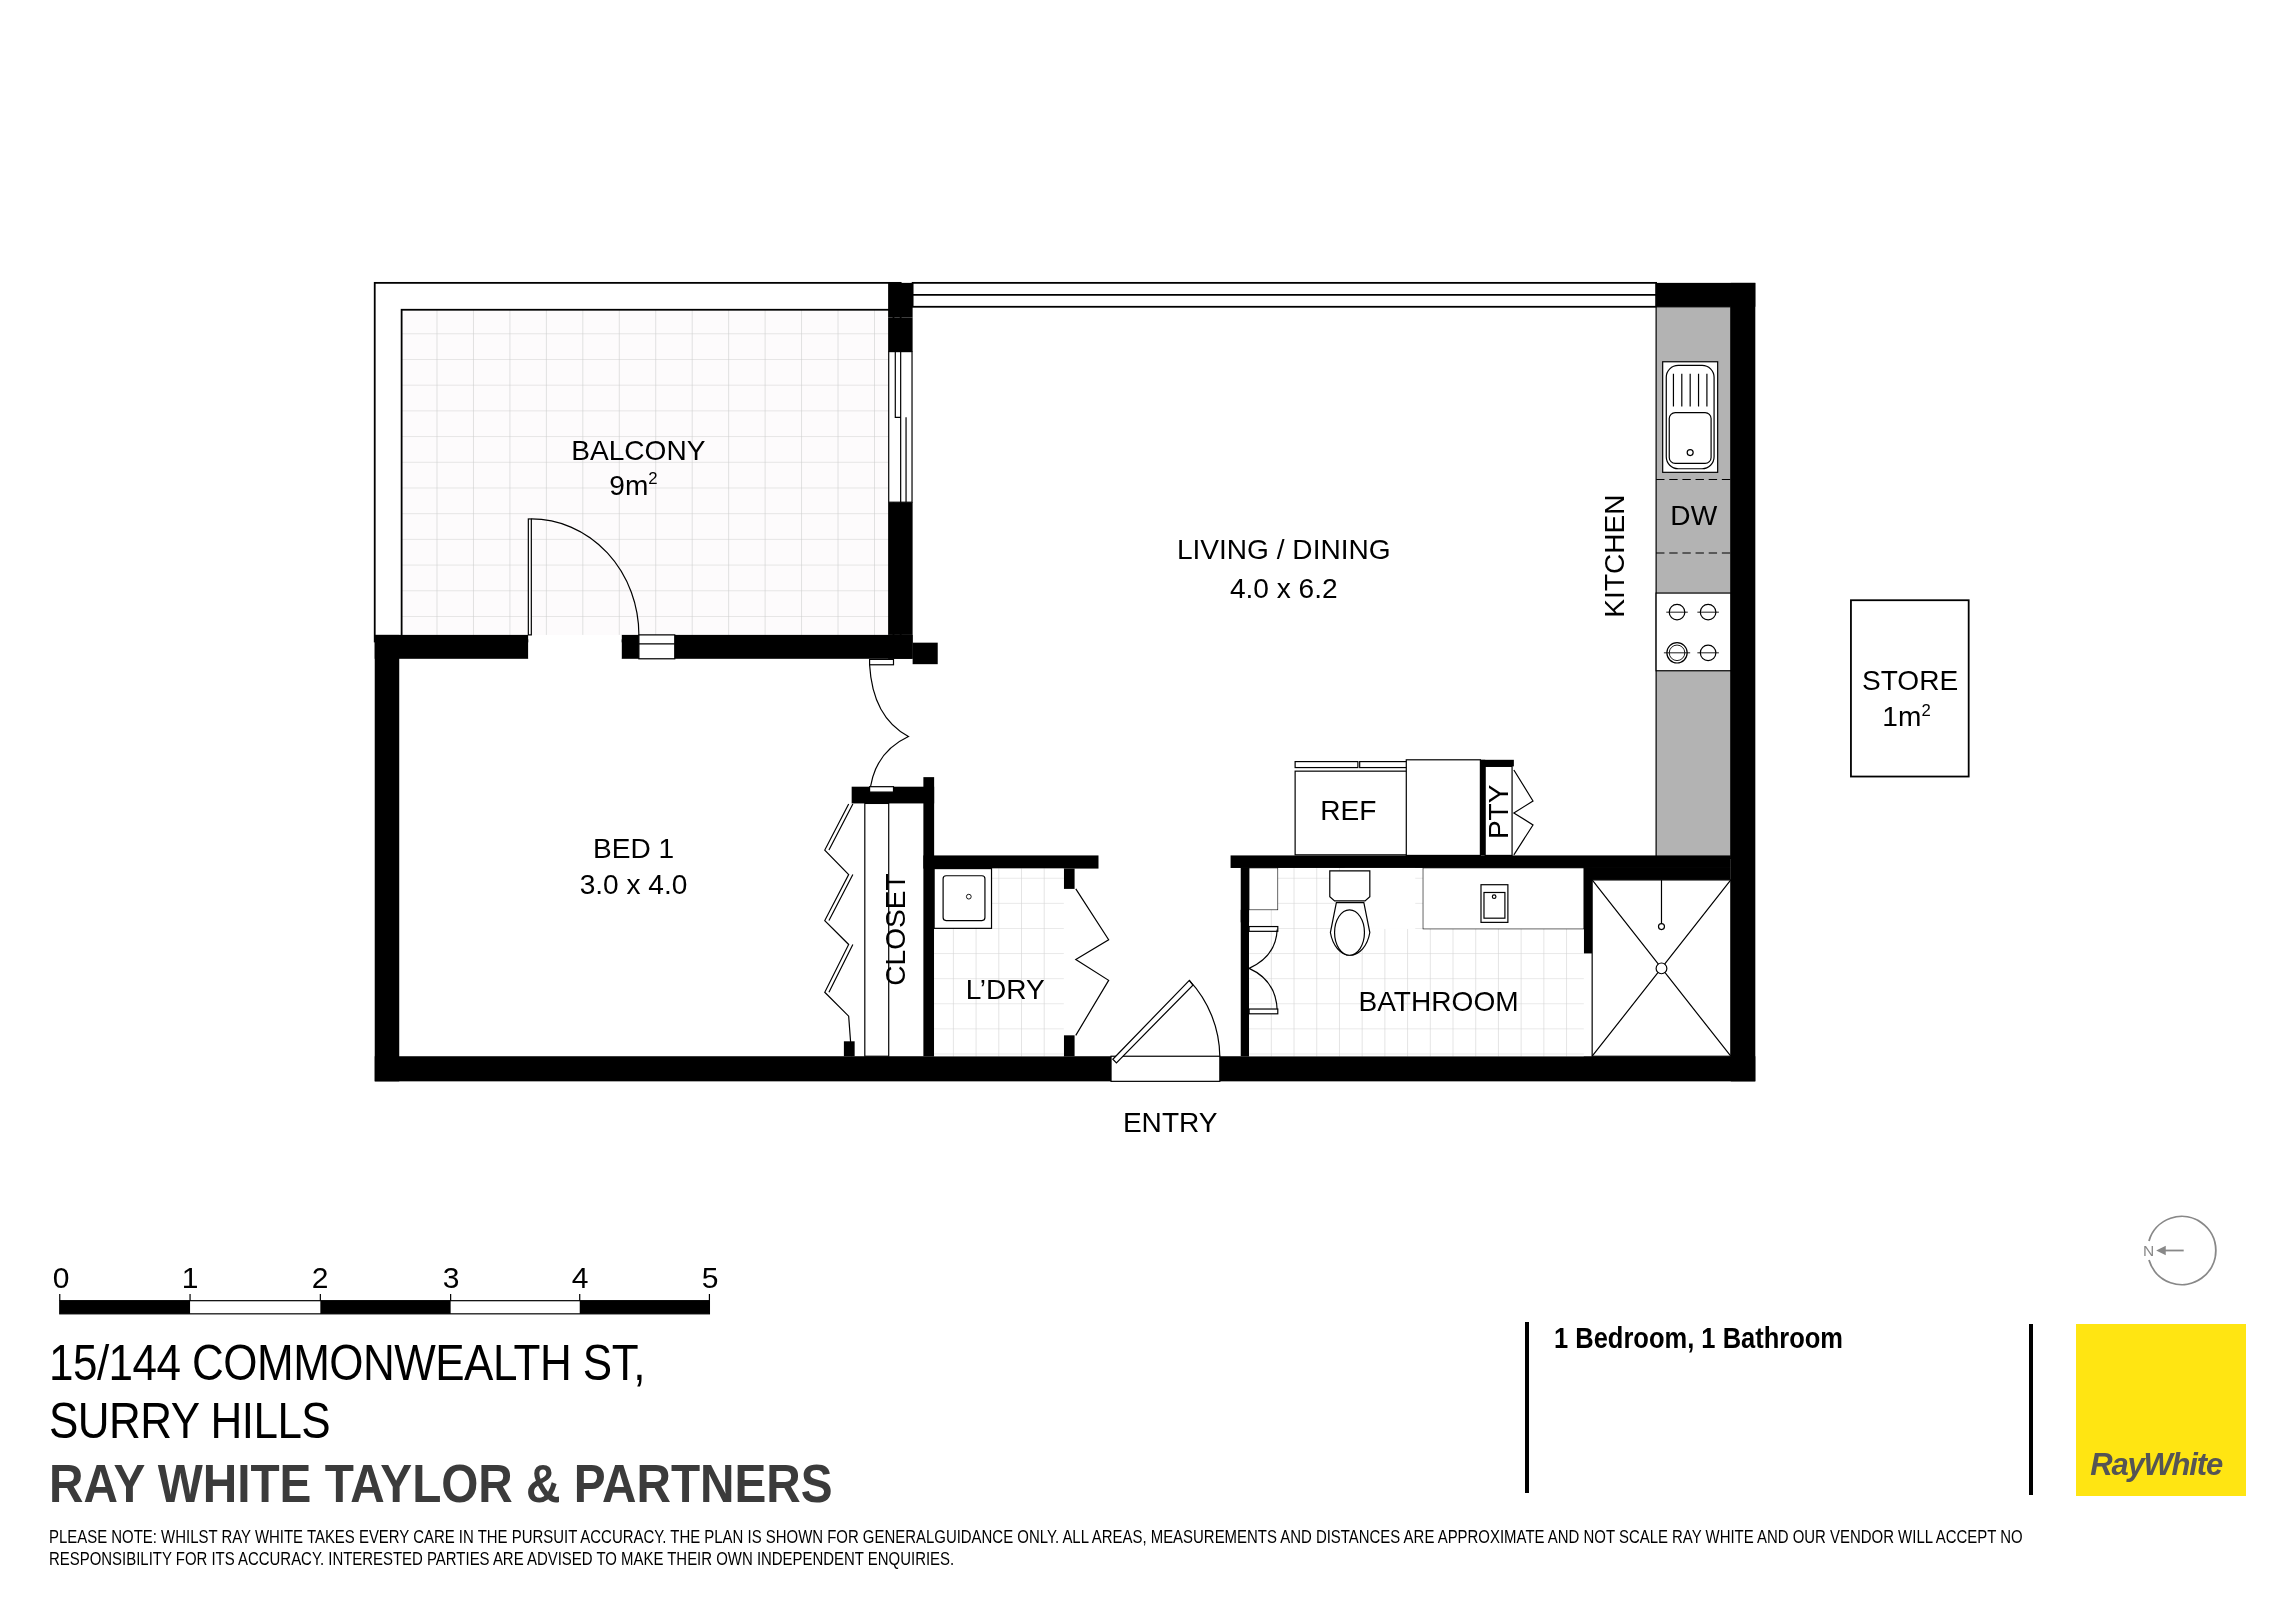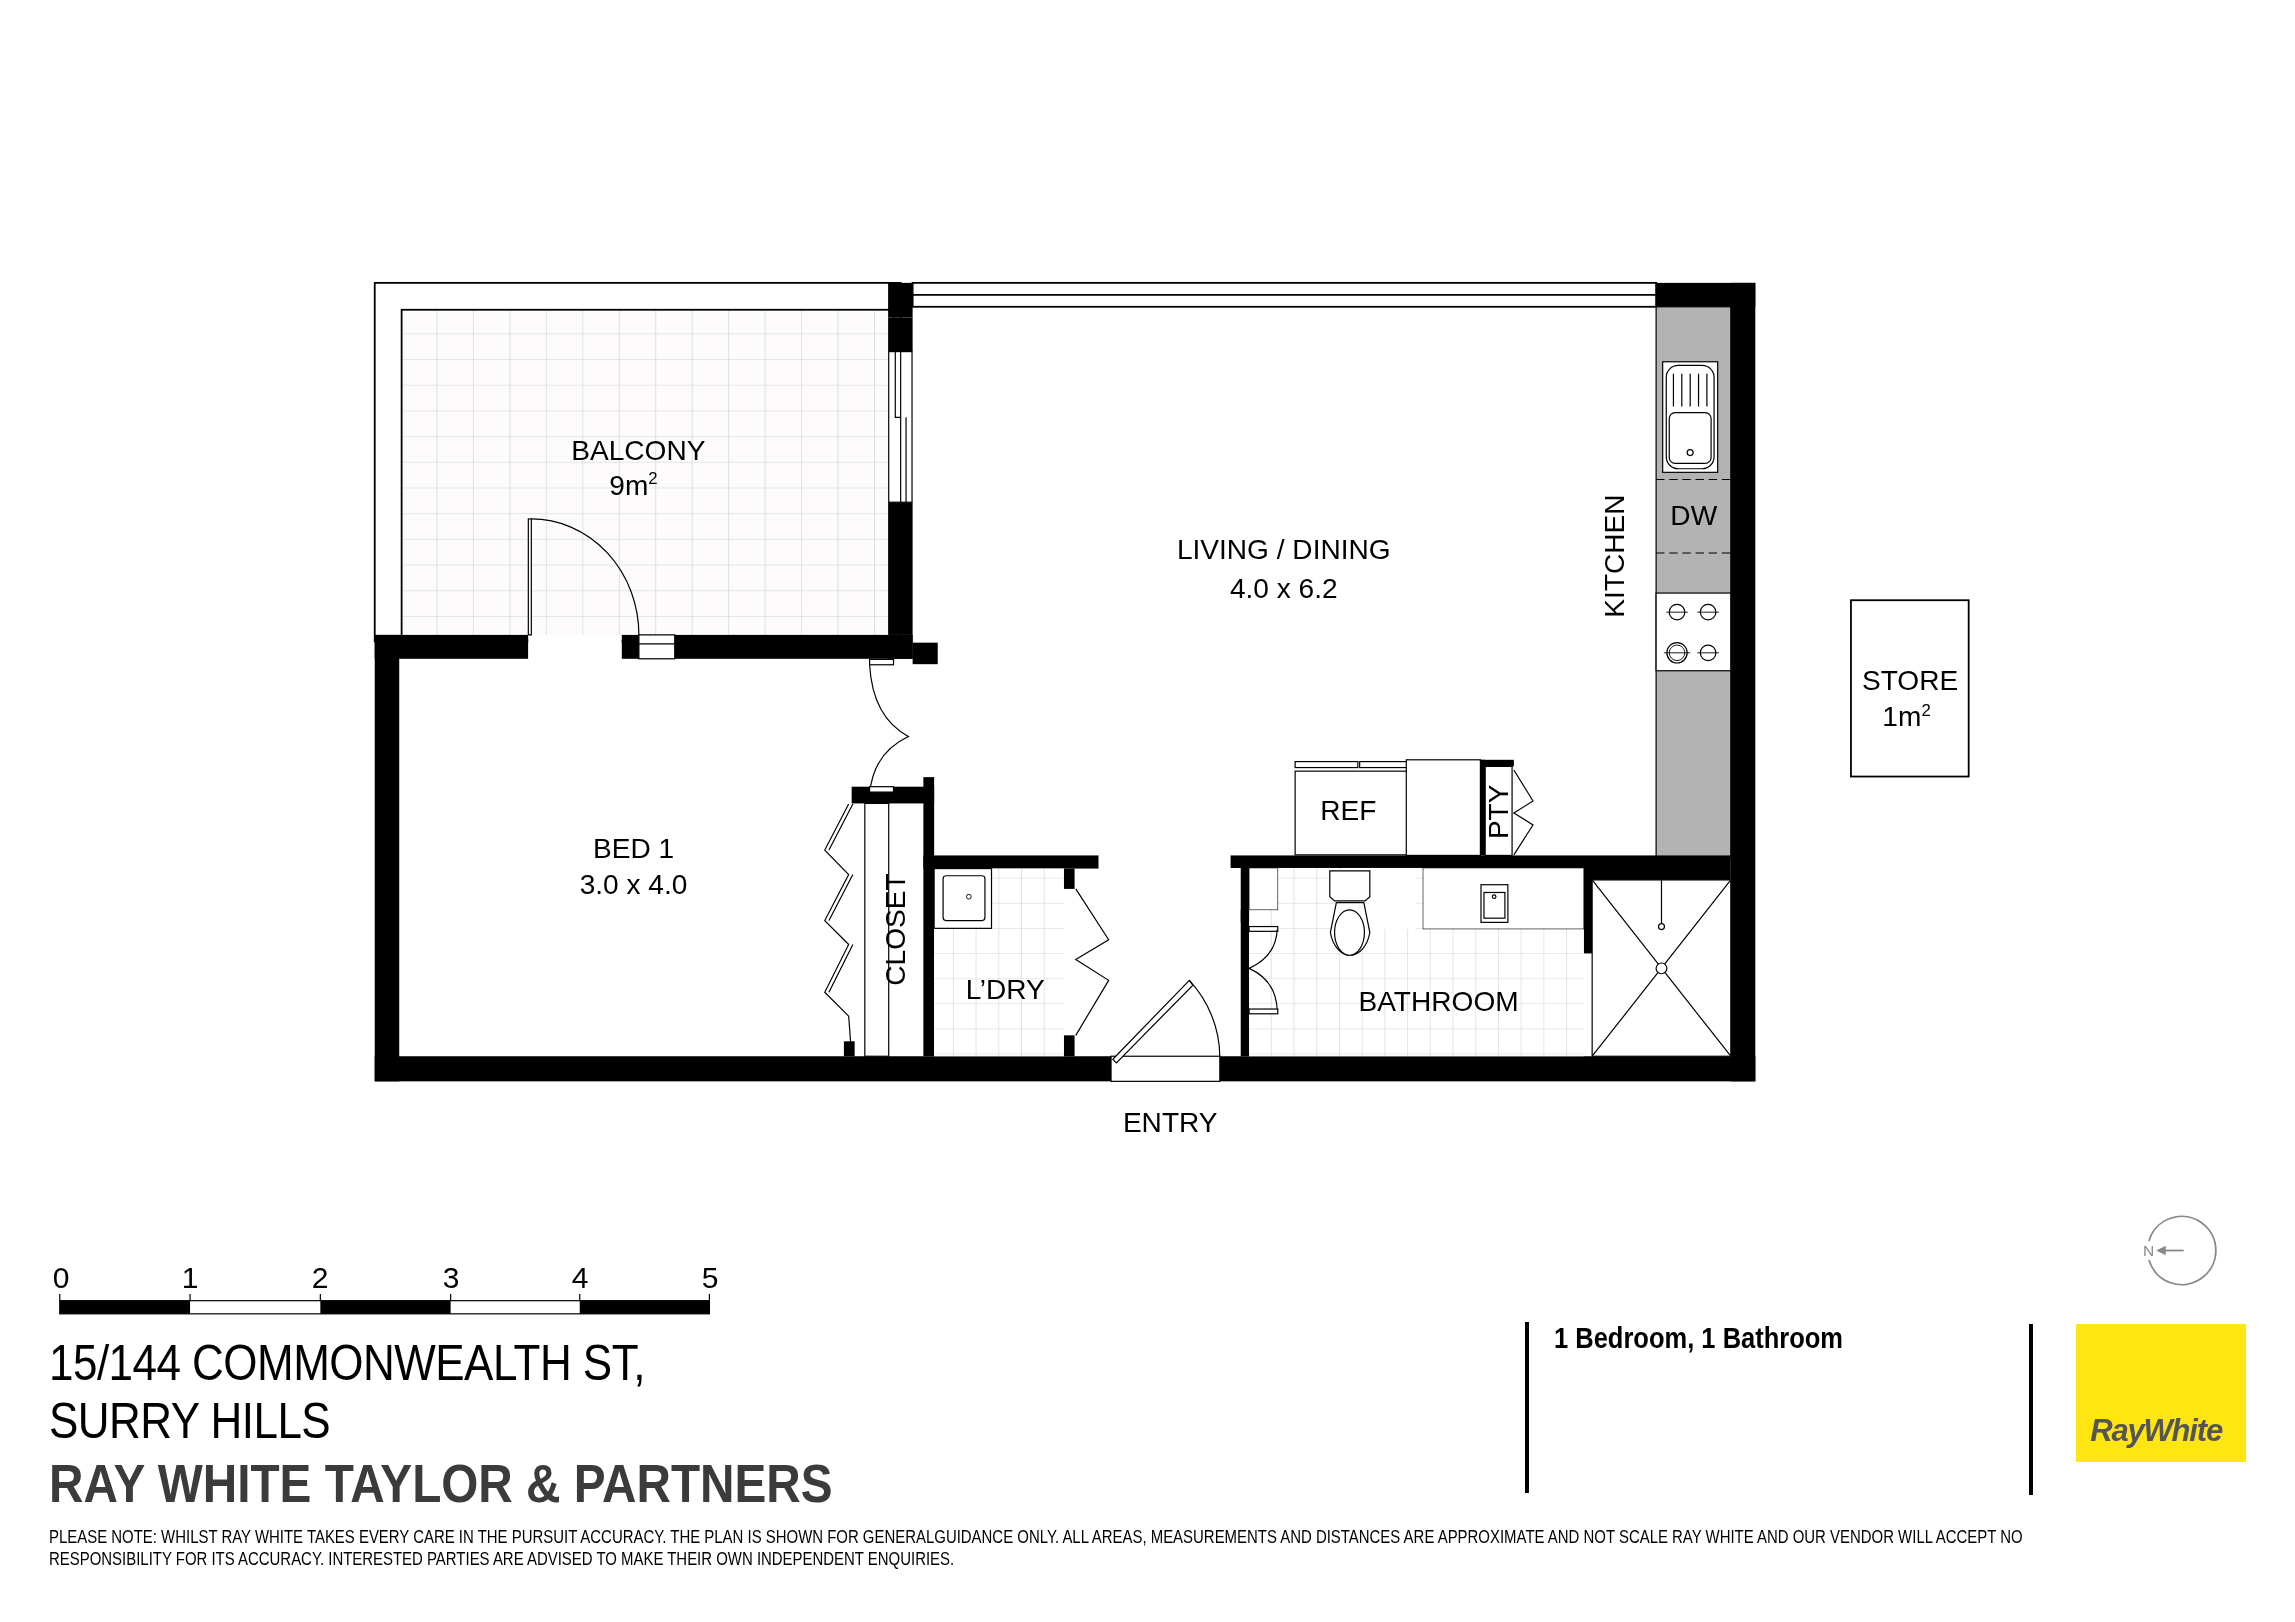--- a/index.html
+++ b/index.html
@@ -6,21 +6,21 @@
   body { width:2295px; height:1623px; position:relative; overflow:hidden; font-family:"Liberation Sans", sans-serif; color:#000; }
   #plan { position:absolute; left:0; top:0; width:2295px; height:1623px; }
   .room-label { font-family:"Liberation Sans", sans-serif; font-size:47px; fill:#000; text-anchor:middle; }
   .sup { font-size:28px; }
   .scale-num { position:absolute; top:1261px; font-size:30px; font-family:"Liberation Sans", sans-serif; transform:translateX(-50%); }
   .addr { position:absolute; left:49px; font-family:"Liberation Sans", sans-serif; font-weight:normal; color:#000; font-size:50px; letter-spacing:-0.6px; transform:scaleX(0.88); transform-origin:left top; white-space:nowrap; }
   .agency { position:absolute; left:49px; top:1453px; font-family:"Liberation Sans", sans-serif; font-weight:bold; color:#3b3b3b; font-size:53px; transform:scaleX(0.9); transform-origin:left top; white-space:nowrap; }
   .disclaimer { position:absolute; left:49px; top:1527px; font-size:18px; line-height:21.5px; width:2511px; color:#000; transform:scaleX(0.83); transform-origin:left top; font-family:"Liberation Sans", sans-serif; }
   .vline { position:absolute; width:3.6px; background:#000; }
   .features { position:absolute; left:1554px; top:1321px; font-family:"Liberation Sans", sans-serif; font-weight:bold; font-size:30px; transform:scaleX(0.85); transform-origin:left top; white-space:nowrap; }
-  .logo { position:absolute; left:2076px; top:1324px; width:170px; height:138px; background:#FFE512; }
+  .logo { position:absolute; left:2076px; top:1324px; width:170px; height:172px; background:#FFE512; }
   .logo-text { position:absolute; left:14.3px; bottom:13px; font-family:"Liberation Sans", sans-serif; font-weight:bold; font-style:italic; font-size:31px; color:#555; letter-spacing:-1.2px; }
   .north { position:absolute; left:2143px; top:1211px; width:79px; height:79px; }
 </style>
 </head>
 <body>
 
 <svg id="plan" viewBox="0 0 3840 2715" xmlns="http://www.w3.org/2000/svg">
   <defs>
     <pattern id="tiles" x="672" y="518" width="223" height="318" patternUnits="userSpaceOnUse">
       <rect width="223" height="318" fill="#fdfbfc"></rect>

